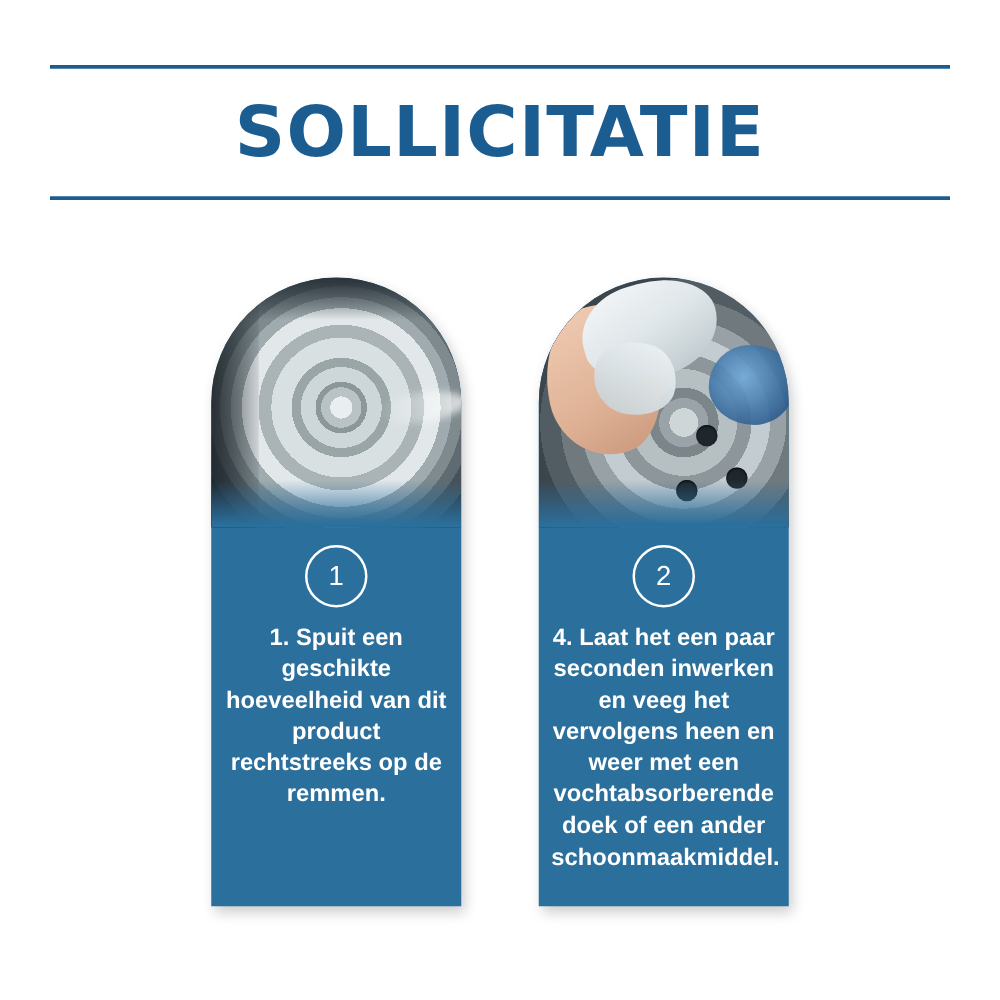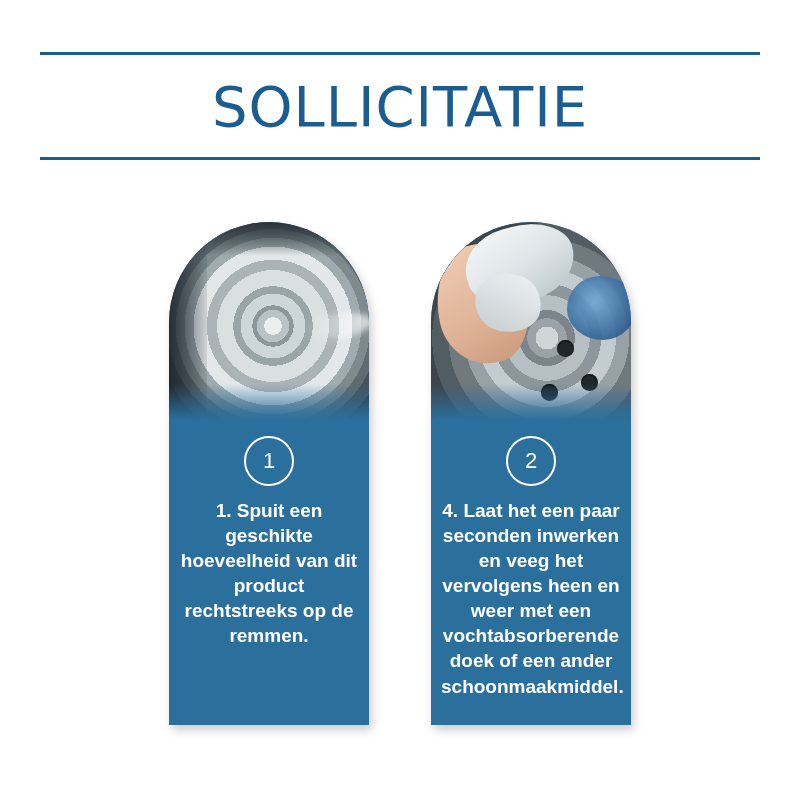--- a/index.html
+++ b/index.html
@@ -30,21 +30,21 @@
   }
   .rule {
     height: 3px;
     background: #1c5d91;
     width: 100%;
   }
   .title {
     text-align: center;
     color: #1c5d91;
     font-size: 56px;
-    font-weight: normal;
+    font-weight: bold;
     letter-spacing: 1px;
     line-height: 1;
     padding: 24px 0 22px 0;
     font-family: "DejaVu Sans", sans-serif;
   }
 
   
   .cards {
     position: absolute;
     top: 222px;

